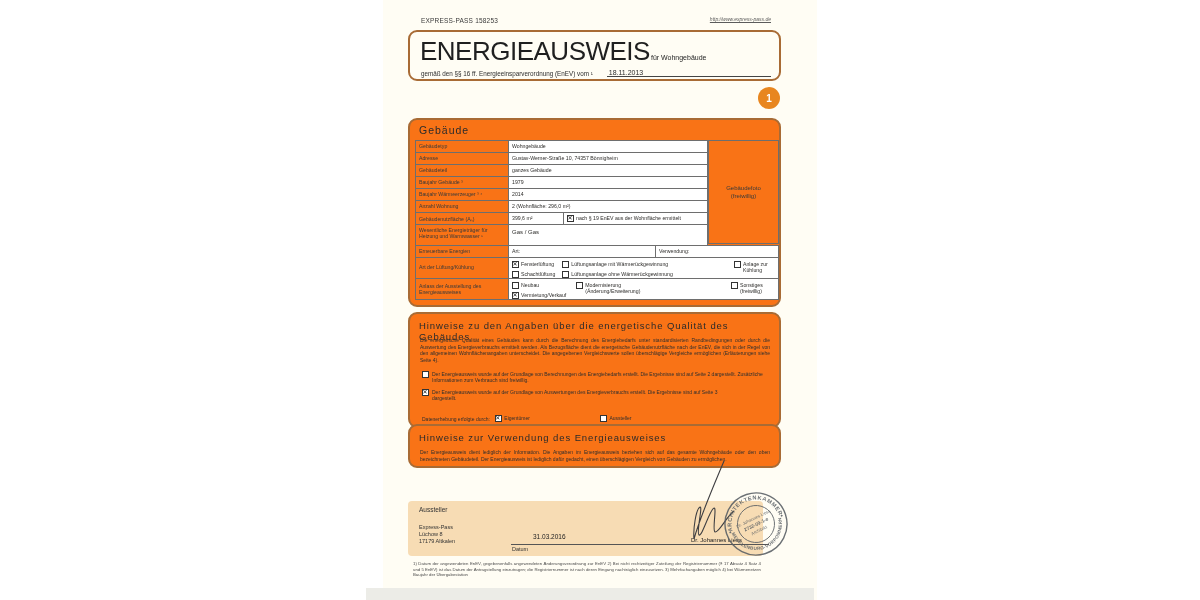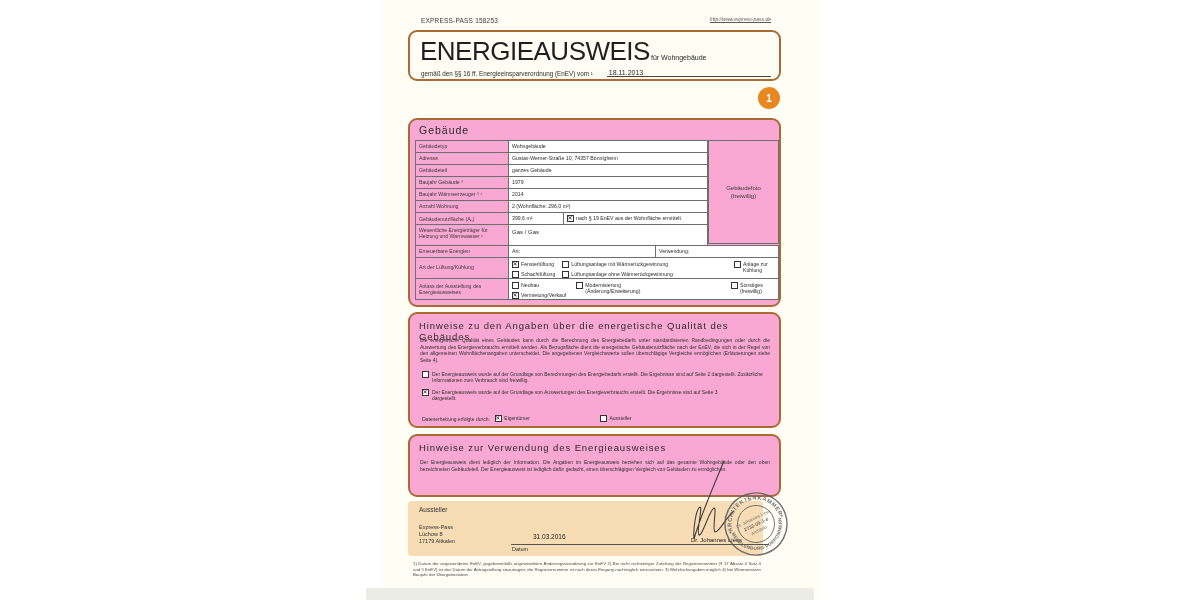--- a/index.html
+++ b/index.html
@@ -6,21 +6,21 @@
   .canvas{position:relative;width:1200px;height:600px;background:#ffffff;overflow:hidden;
     font-family:"Liberation Sans", sans-serif;color:#2e2d2b;}
   .page{position:absolute;left:383px;top:0;width:434px;height:600px;background:#fffdf4;}
   .shade{position:absolute;left:366px;top:588px;width:448px;height:12px;background:#ececе7;background:#ecece7;}
 
   
   .doc-num{position:absolute;left:38px;top:17px;font-size:6.5px;letter-spacing:.2px;color:#3a3a3a;}
   .site{position:absolute;right:46px;top:16px;font-size:5px;font-style:italic;text-decoration:underline;color:#5b5b5b;}
 
   
-  .obox{position:absolute;left:25px;width:373px;border:2.5px solid #a8halt;border:2.5px solid #a86b35;border-radius:9px;background:#f9a8d4;box-sizing:border-box;}
+  .obox{position:absolute;left:25px;width:373px;border:2.5px solid #a8halt;border:2.5px solid #a86b35;border-radius:9px;background:#f97316;box-sizing:border-box;}
   .titlebox{top:30px;height:51px;background:#fffdf4;}
   .t-main{position:absolute;left:10px;top:4px;font-size:26px;letter-spacing:-.5px;color:#1f1f1f;white-space:nowrap;}
   .t-sub{font-size:7px;letter-spacing:0;margin-left:1px;}
   .t-law{position:absolute;left:11px;right:8px;top:36px;display:flex;align-items:flex-end;font-size:6.3px;color:#2c2c2c;}
   .t-law .date{margin-left:14px;font-size:7px;padding:0 6px 0 2px;border-bottom:1px solid #444;}
   .t-law .cont{flex:1;border-bottom:1px solid #444;height:8px;}
 
   .validbar{position:absolute;left:25px;top:88px;width:355px;height:24px;background:#f7dcb4;border-radius:3px;}
   .vb-label{position:absolute;left:11px;top:9px;font-size:6px;color:#333;}
   .vb-date{position:absolute;left:88px;top:6px;font-size:9px;color:#222;}
@@ -43,21 +43,21 @@
   .photo{position:absolute;left:292px;top:0;width:71px;height:104px;border:1px solid #6e6e6e;box-sizing:border-box;
     display:flex;flex-direction:column;align-items:center;justify-content:center;font-size:6px;color:#3a3a3a;line-height:8px;}
   .cb{display:inline-block;width:5px;height:5px;border:1px solid #333;background:#fff;vertical-align:-1px;
     position:relative;flex:none;box-sizing:content-box;}
   .cb[data-checked="true"]::after{content:"✕";position:absolute;left:-0.5px;top:-1px;font-size:6px;line-height:6px;color:#111;}
   .opt{display:flex;gap:2px;align-items:flex-start;white-space:nowrap;}
   .optcol{display:flex;flex-direction:column;gap:2.5px;}
 
   
   .hq{top:312px;height:116px;}
-  .hv{top:434px;height:63px;}
+  .hv{top:424px;height:44px;}
   .para{position:absolute;left:10px;right:9px;font-size:5px;line-height:6.6px;text-align:justify;color:#2f2f2f;}
   .cbpara{position:absolute;left:12px;right:14px;display:flex;gap:3px;font-size:5px;line-height:6.4px;color:#2f2f2f;}
   .dataline{position:absolute;left:12px;top:101px;font-size:5px;display:flex;gap:5px;align-items:center;color:#2f2f2f;}
   .dataline .opt{gap:2.5px;}
 
   
   .ausbox{position:absolute;left:25px;top:501px;width:355px;height:55px;background:#f7dcb4;border-radius:4px;}
   .aus-title{position:absolute;left:11px;top:5px;font-size:6.5px;color:#333;}
   .aus-addr{position:absolute;left:11px;top:23px;font-size:5.5px;line-height:7.2px;color:#333;}
   .sigline{position:absolute;left:103px;top:16px;width:258px;border-bottom:1px solid #555;height:27px;}

